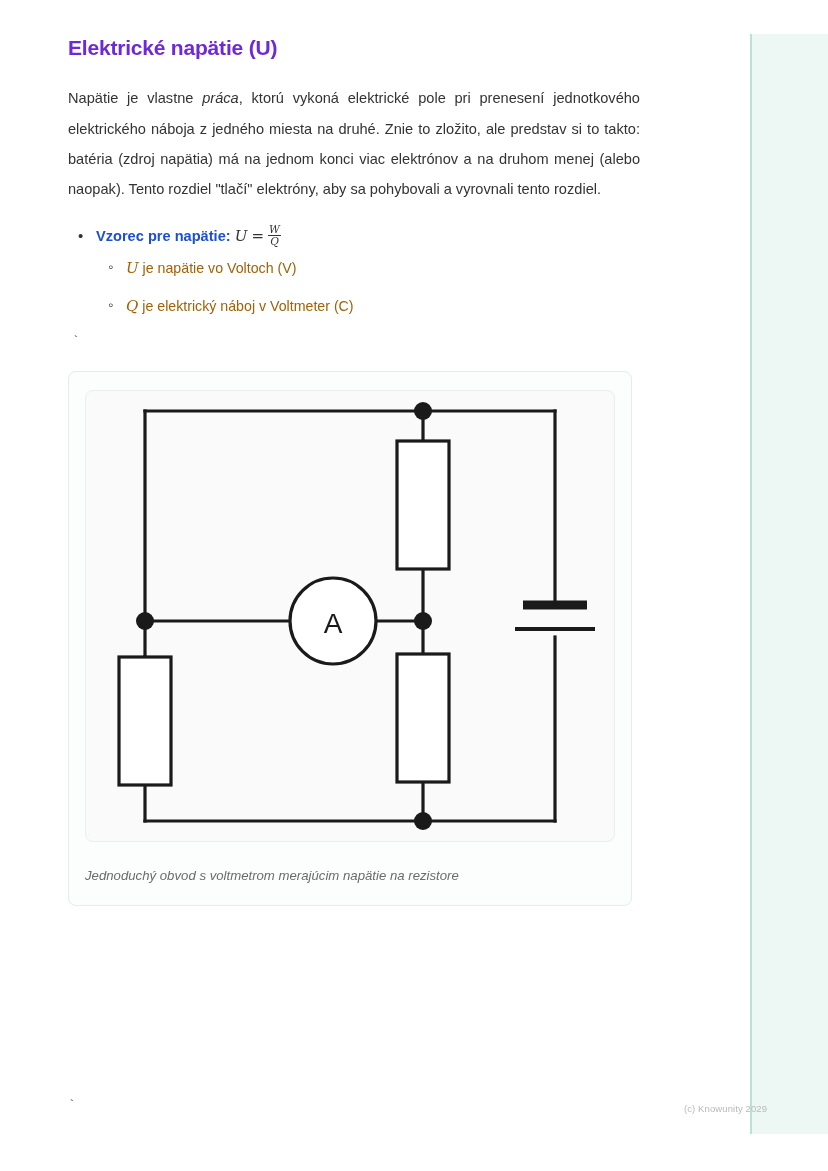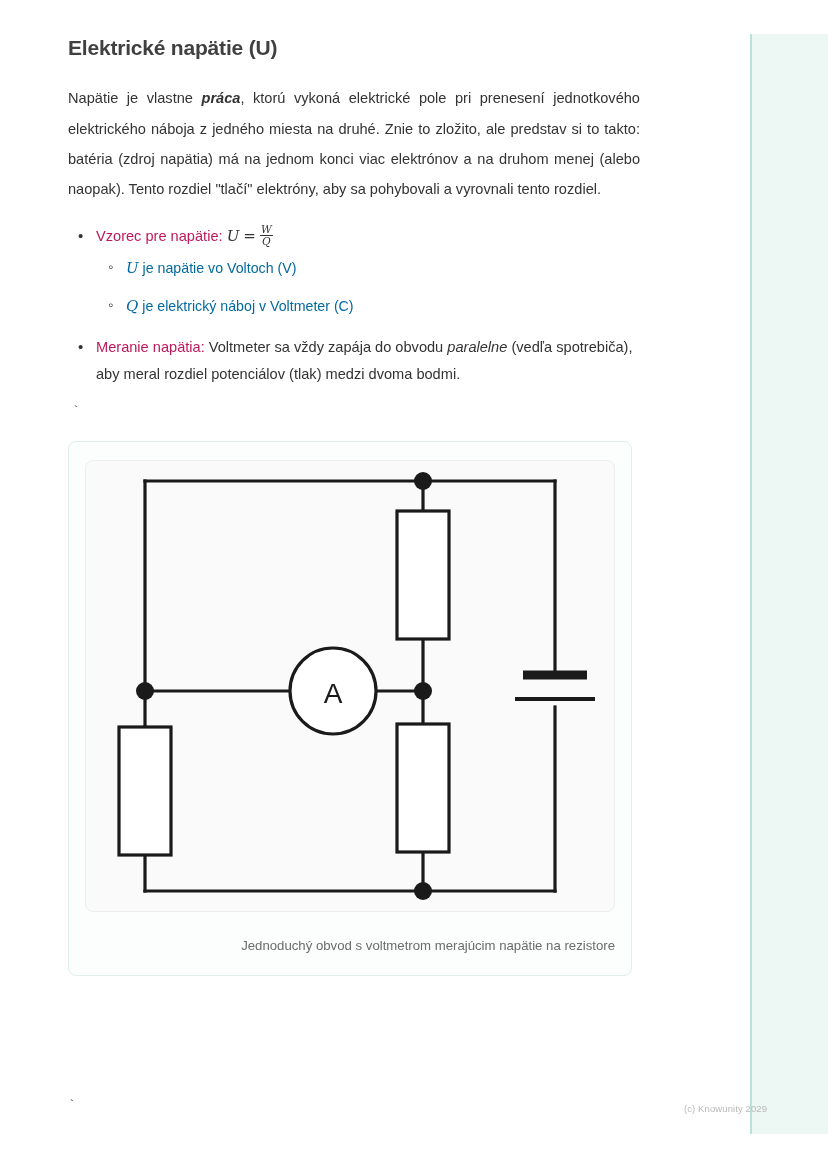--- a/index.html
+++ b/index.html
@@ -31,33 +31,33 @@
   }
   .content {
     position: absolute;
     left: 68px;
     top: 34px;
     width: 572px;
   }
   h1.title {
     font-size: 21px;
     line-height: 1.3;
-    color: #404040;
+    color: #6d28d9;
     margin: 0 0 22px 0;
     font-weight: bold;
     letter-spacing: -0.2px;
   }
   p.intro {
     font-size: 14.6px;
     line-height: 2.08;
     margin: 0 0 18px 0;
     text-align: justify;
     color: #333333;
   }
-  p.intro em { font-style: italic; font-weight: bold; }
+  p.intro em { font-style: italic; }
   ul.bullets {
     list-style: none;
     margin: 0;
     padding: 0;
   }
   ul.bullets > li {
     position: relative;
     padding-left: 28px;
     margin-bottom: 16px;
     font-size: 14.6px;
@@ -65,34 +65,34 @@
     color: #333333;
   }
   ul.bullets > li::before {
     content: "•";
     position: absolute;
     left: 10px;
     top: -1px;
     font-size: 15px;
     color: #333;
   }
-  ul.bullets > li b { font-weight: normal; color: #be185d; }
+  ul.bullets > li b { font-weight: bold; color: #1d4ed8; }
   ul.bullets > li em { font-style: italic; }
   ul.sub {
     list-style: none;
     margin: 6px 0 0 0;
     padding: 0;
   }
   ul.sub > li {
     position: relative;
     padding-left: 30px;
     margin-bottom: 14px;
     font-size: 14.2px;
     line-height: 1.6;
-    color: #0369a1;
+    color: #a16207;
   }
   ul.sub > li::before {
     content: "◦";
     position: absolute;
     left: 12px;
     top: -1px;
     font-size: 15px;
     color: #333;
   }
   .mathvar {
@@ -131,22 +131,23 @@
   .figure-inner {
     background: #fafafa;
     border: 1px solid #ededed;
     border-radius: 8px;
     height: 450px;
     display: flex;
     align-items: center;
     justify-content: center;
   }
   .figure-caption {
-    text-align: right;
+    text-align: left;
     font-size: 13.2px;
+    font-style: italic;
     color: #6b6b6b;
     margin-top: 26px;
     margin-bottom: 8px;
   }
   .footer-tick {
     font-family: "Liberation Mono", monospace;
     font-size: 13px;
     color: #444;
     position: absolute;
     left: 68px;
@@ -181,24 +182,20 @@
         <span class="mathvar">=</span>
         <span class="frac">
           <span class="num">W</span>
           <span class="den">Q</span>
         </span>
         <ul class="sub">
           <li><span class="mathvar">U</span> <span>je napätie vo Voltoch (V)</span></li>
           <li><span class="mathvar">Q</span> <span>je elektrický náboj v Voltmeter (C)</span></li>
         </ul>
       </li>
-      <li>
-        <b>Meranie napätia:</b>
-        <span>Voltmeter sa vždy zapája do obvodu </span><em>paralelne</em><span> (vedľa spotrebiča), aby meral rozdiel potenciálov (tlak) medzi dvoma bodmi.</span>
-      </li>
     </ul>
 
     <div class="backtick">`</div>
 
     <div class="figure">
       <div class="figure-inner">
         <svg width="490" height="430" viewBox="0 0 490 430">
           <g fill="none" stroke="#1a1a1a" stroke-width="3.2" stroke-linecap="square">
 
             <path d="M40 10 L450 10"></path>

